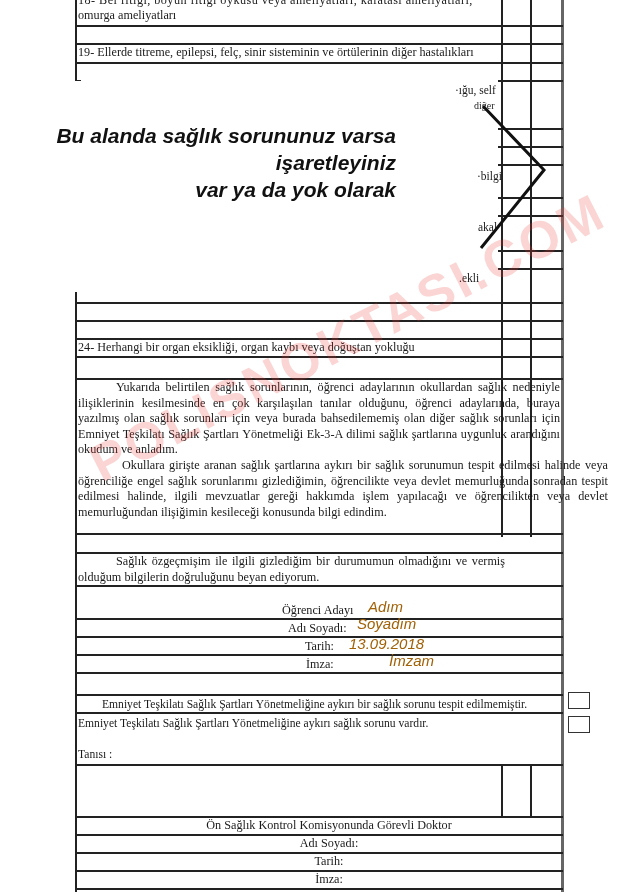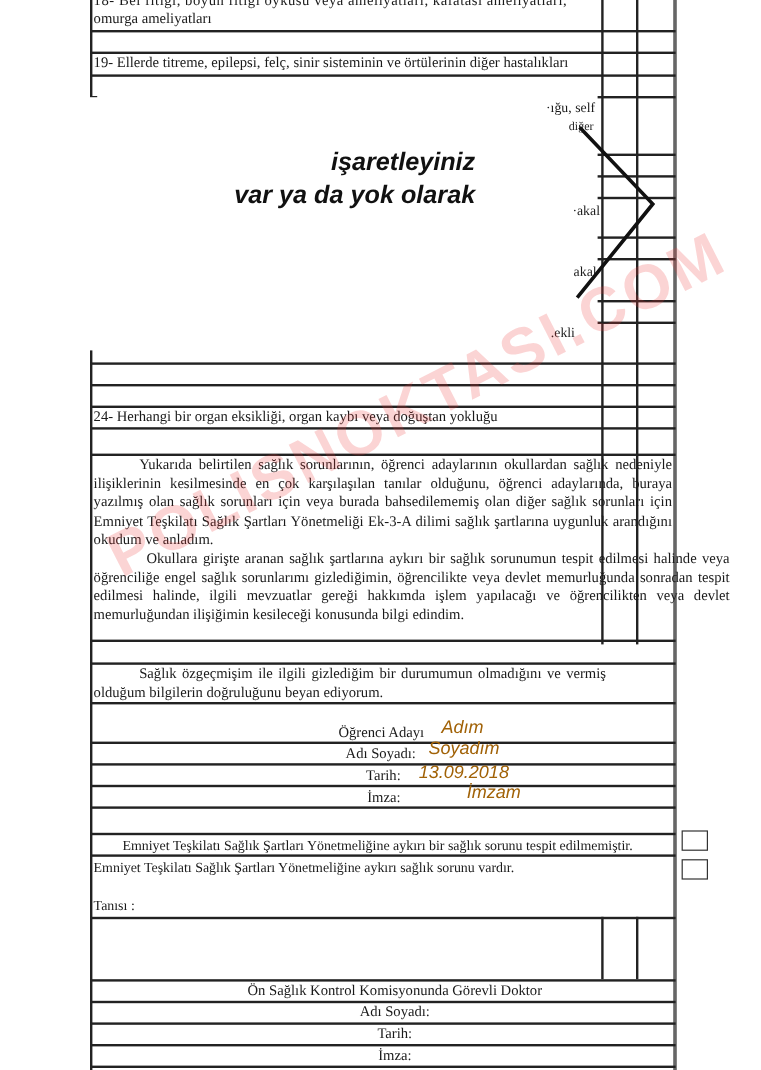--- a/index.html
+++ b/index.html
@@ -70,25 +70,26 @@
 
 <div class="txt" style="left:78px; top:-7px; width:422px; text-align:justify; letter-spacing:0.45px;">18- Bel fıtığı, boyun fıtığı öyküsü veya ameliyatları, kafatası ameliyatları,</div>
 <div class="txt" style="left:78px; top:8px;">omurga ameliyatları</div>
 <div class="txt" style="left:78px; top:45px;">19- Ellerde titreme, epilepsi, felç, sinir sisteminin ve örtülerinin diğer hastalıkları</div>
 
 <div class="overlay"></div>
 <div class="abs" style="left:75px; top:80px; width:6px; height:0; border-top:1.5px solid #222;"></div>
 
 <div class="txt" style="left:455px; top:83px; font-size:11.5px;">·ığu,  self</div>
 <div class="txt" style="left:474px; top:98px; font-size:10px;">diğer</div>
-<div class="txt" style="left:477px; top:169px; font-size:11.5px;">·akal</div>
+<div class="txt" style="left:477px; top:169px; font-size:11.5px;">·bilgi</div>
 <div class="txt" style="left:478px; top:220px; font-size:11.5px;">akal</div>
 <div class="txt" style="left:459px; top:271px; font-size:11.5px;">.ekli</div>
 
 <div class="note" style="left:0; top:122px; width:396px;">
+  <div>Bu alanda sağlık sorununuz varsa</div>
   <div>işaretleyiniz</div>
   <div>var ya da yok olarak</div>
 </div>
 
 <svg class="abs" style="left:470px; top:100px;" width="90" height="160" viewBox="0 0 90 160">
   <polyline points="13,6 74,70 11,148" fill="none" stroke="#111" stroke-width="3"></polyline>
 </svg>
 
 <div class="txt" style="left:78px; top:340px;">24- Herhangi bir organ eksikliği, organ kaybı veya doğuştan yokluğu</div>
 

